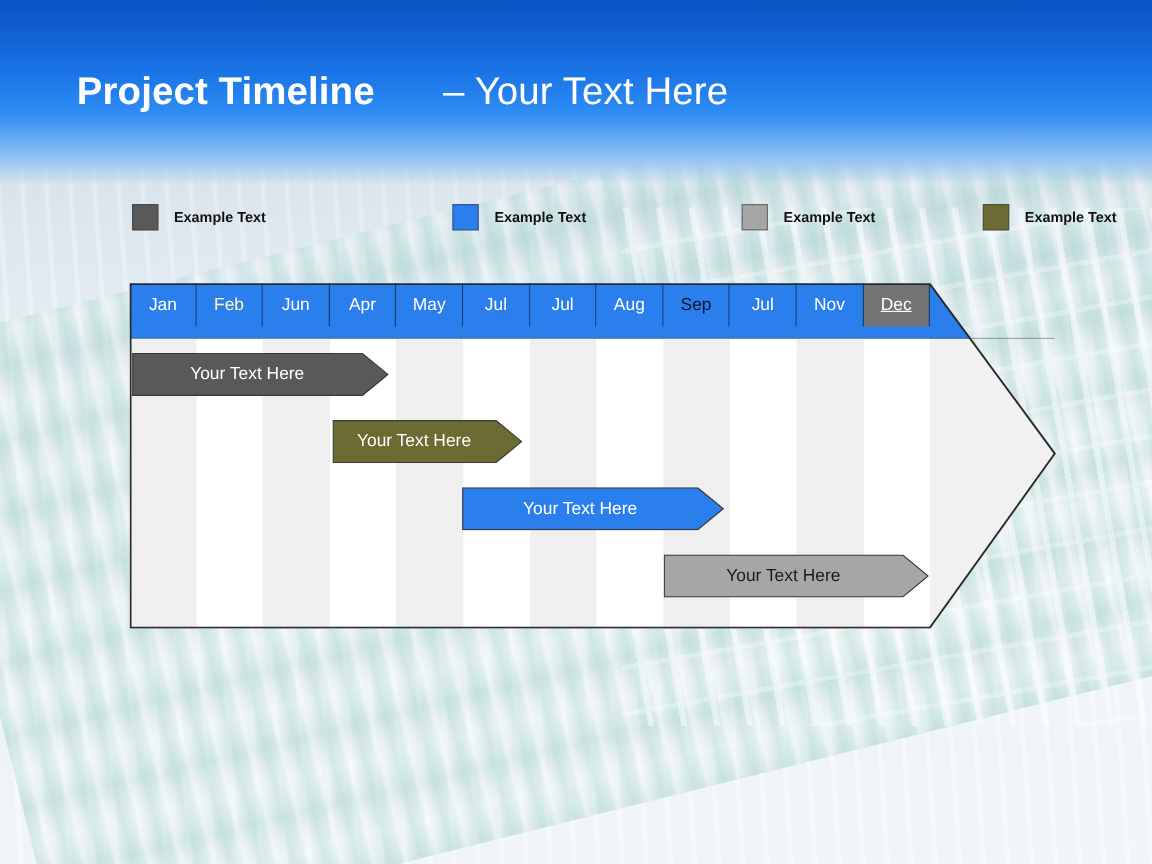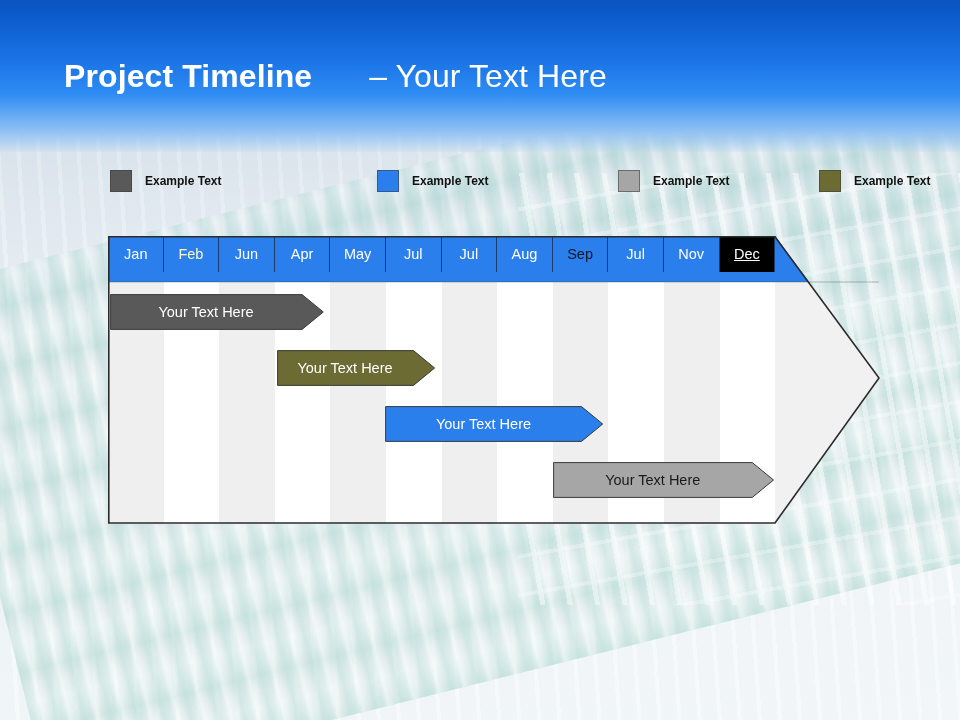--- a/index.html
+++ b/index.html
@@ -278,21 +278,21 @@
           <div class="month-cell" style="background: rgb(42, 127, 236); color: #fef9c3;">Feb</div>
           <div class="month-cell" style="background: rgb(42, 127, 236); color: rgb(255, 255, 255);">Jun</div>
           <div class="month-cell" style="background: rgb(42, 127, 236); color: rgb(255, 255, 255);">Apr</div>
           <div class="month-cell" style="background: rgb(42, 127, 236); color: rgb(255, 255, 255);">May</div>
           <div class="month-cell" style="background: rgb(42, 127, 236); color: rgb(255, 255, 255);">Jul</div>
           <div class="month-cell" style="background: rgb(42, 127, 236); color: #ffffff;">Jul</div>
           <div class="month-cell" style="background: rgb(42, 127, 236); color: rgb(255, 255, 255);">Aug</div>
           <div class="month-cell" style="background: rgb(42, 127, 236); color: #0f172a;">Sep</div>
           <div class="month-cell" style="background: rgb(42, 127, 236); color: rgb(255, 255, 255);">Jul</div>
           <div class="month-cell" style="background: rgb(42, 127, 236); color: rgb(255, 255, 255);">Nov</div>
-          <div class="month-cell" style="background: #000000; color: rgb(255, 255, 255); text-decoration: underline;">Dec</div>
+          <div class="month-cell" style="background: #737373; color: rgb(255, 255, 255); text-decoration: underline;">Dec</div>
           <div class="month-tail" style="background: rgb(42, 127, 236);"></div>
         </div>
     </div>
 
     <div id="bars-layer">
         <div class="bar" style="left: 2px; top: 58px; width: 214.06px;">
           <svg class="bar-shape" width="214.06" height="36" viewBox="0 0 214.06 36" preserveAspectRatio="none">
             <polygon points="0.6,0.6 192.06,0.6 213.26,18 192.06,35.4 0.6,35.4" fill="#595959" stroke="#3a3a3a" stroke-width="1"></polygon>
           </svg>
           <div class="bar-label" style="color: rgb(255, 255, 255);">Your  Text Here</div>

